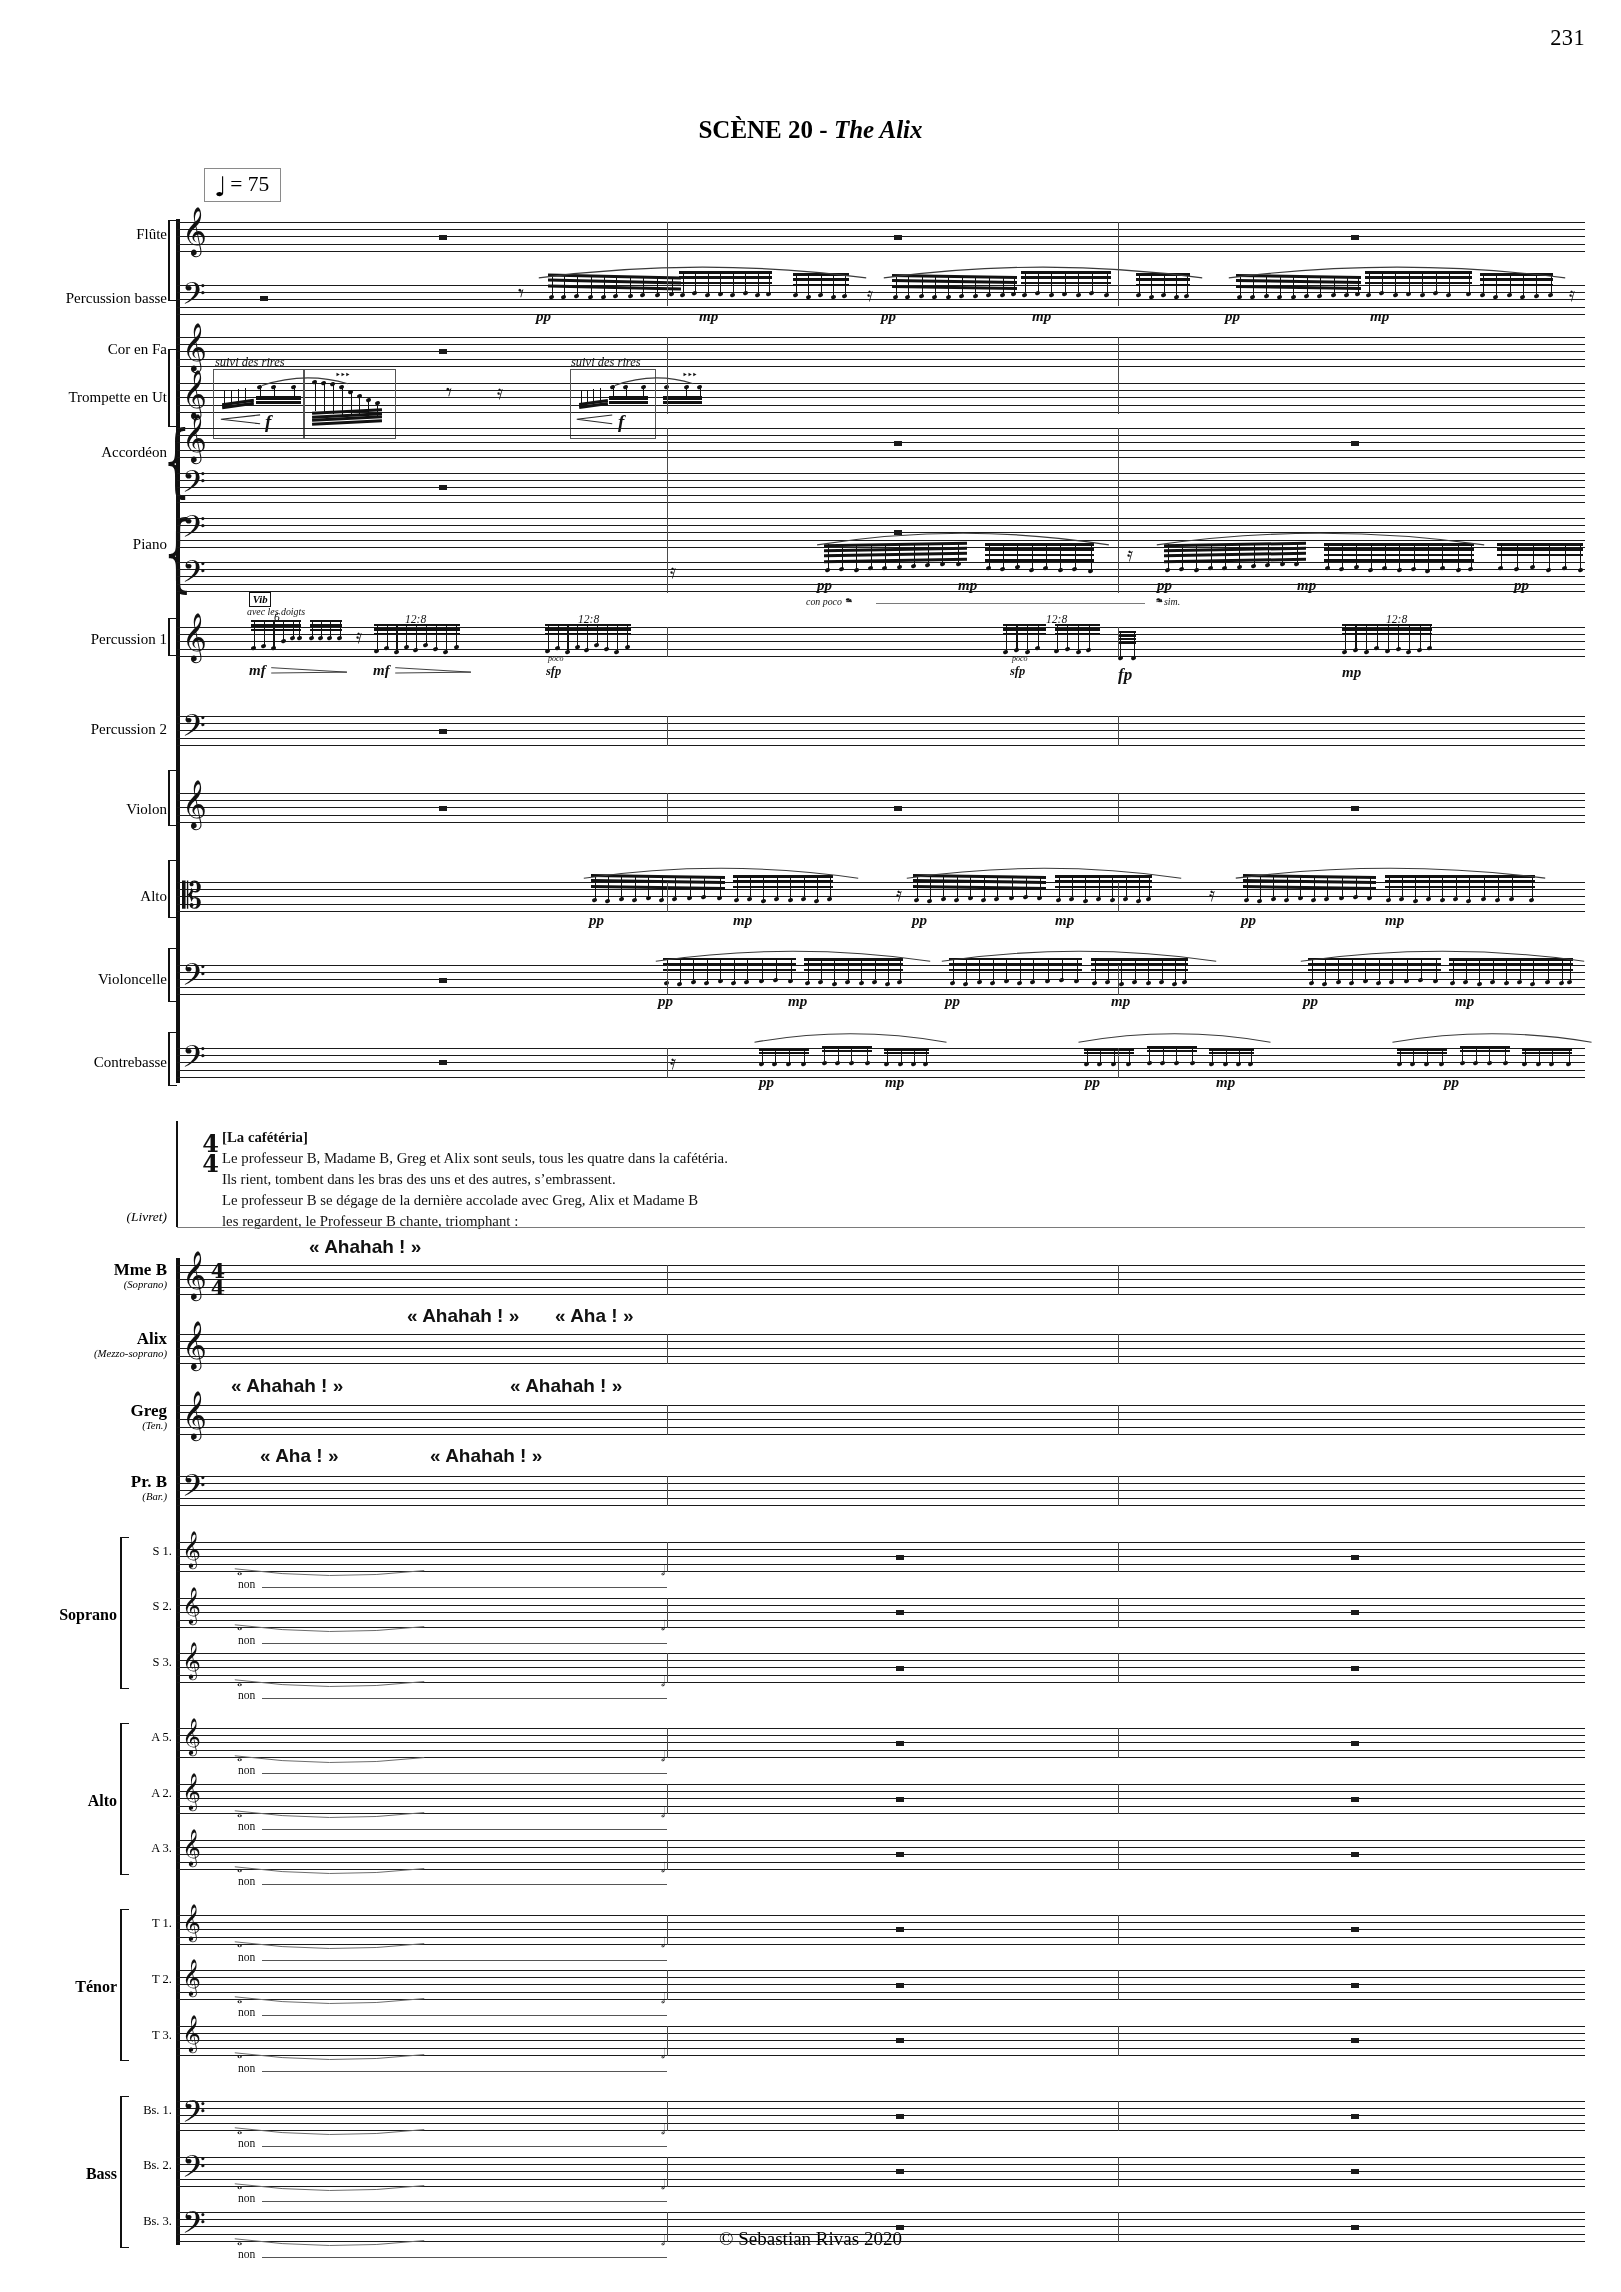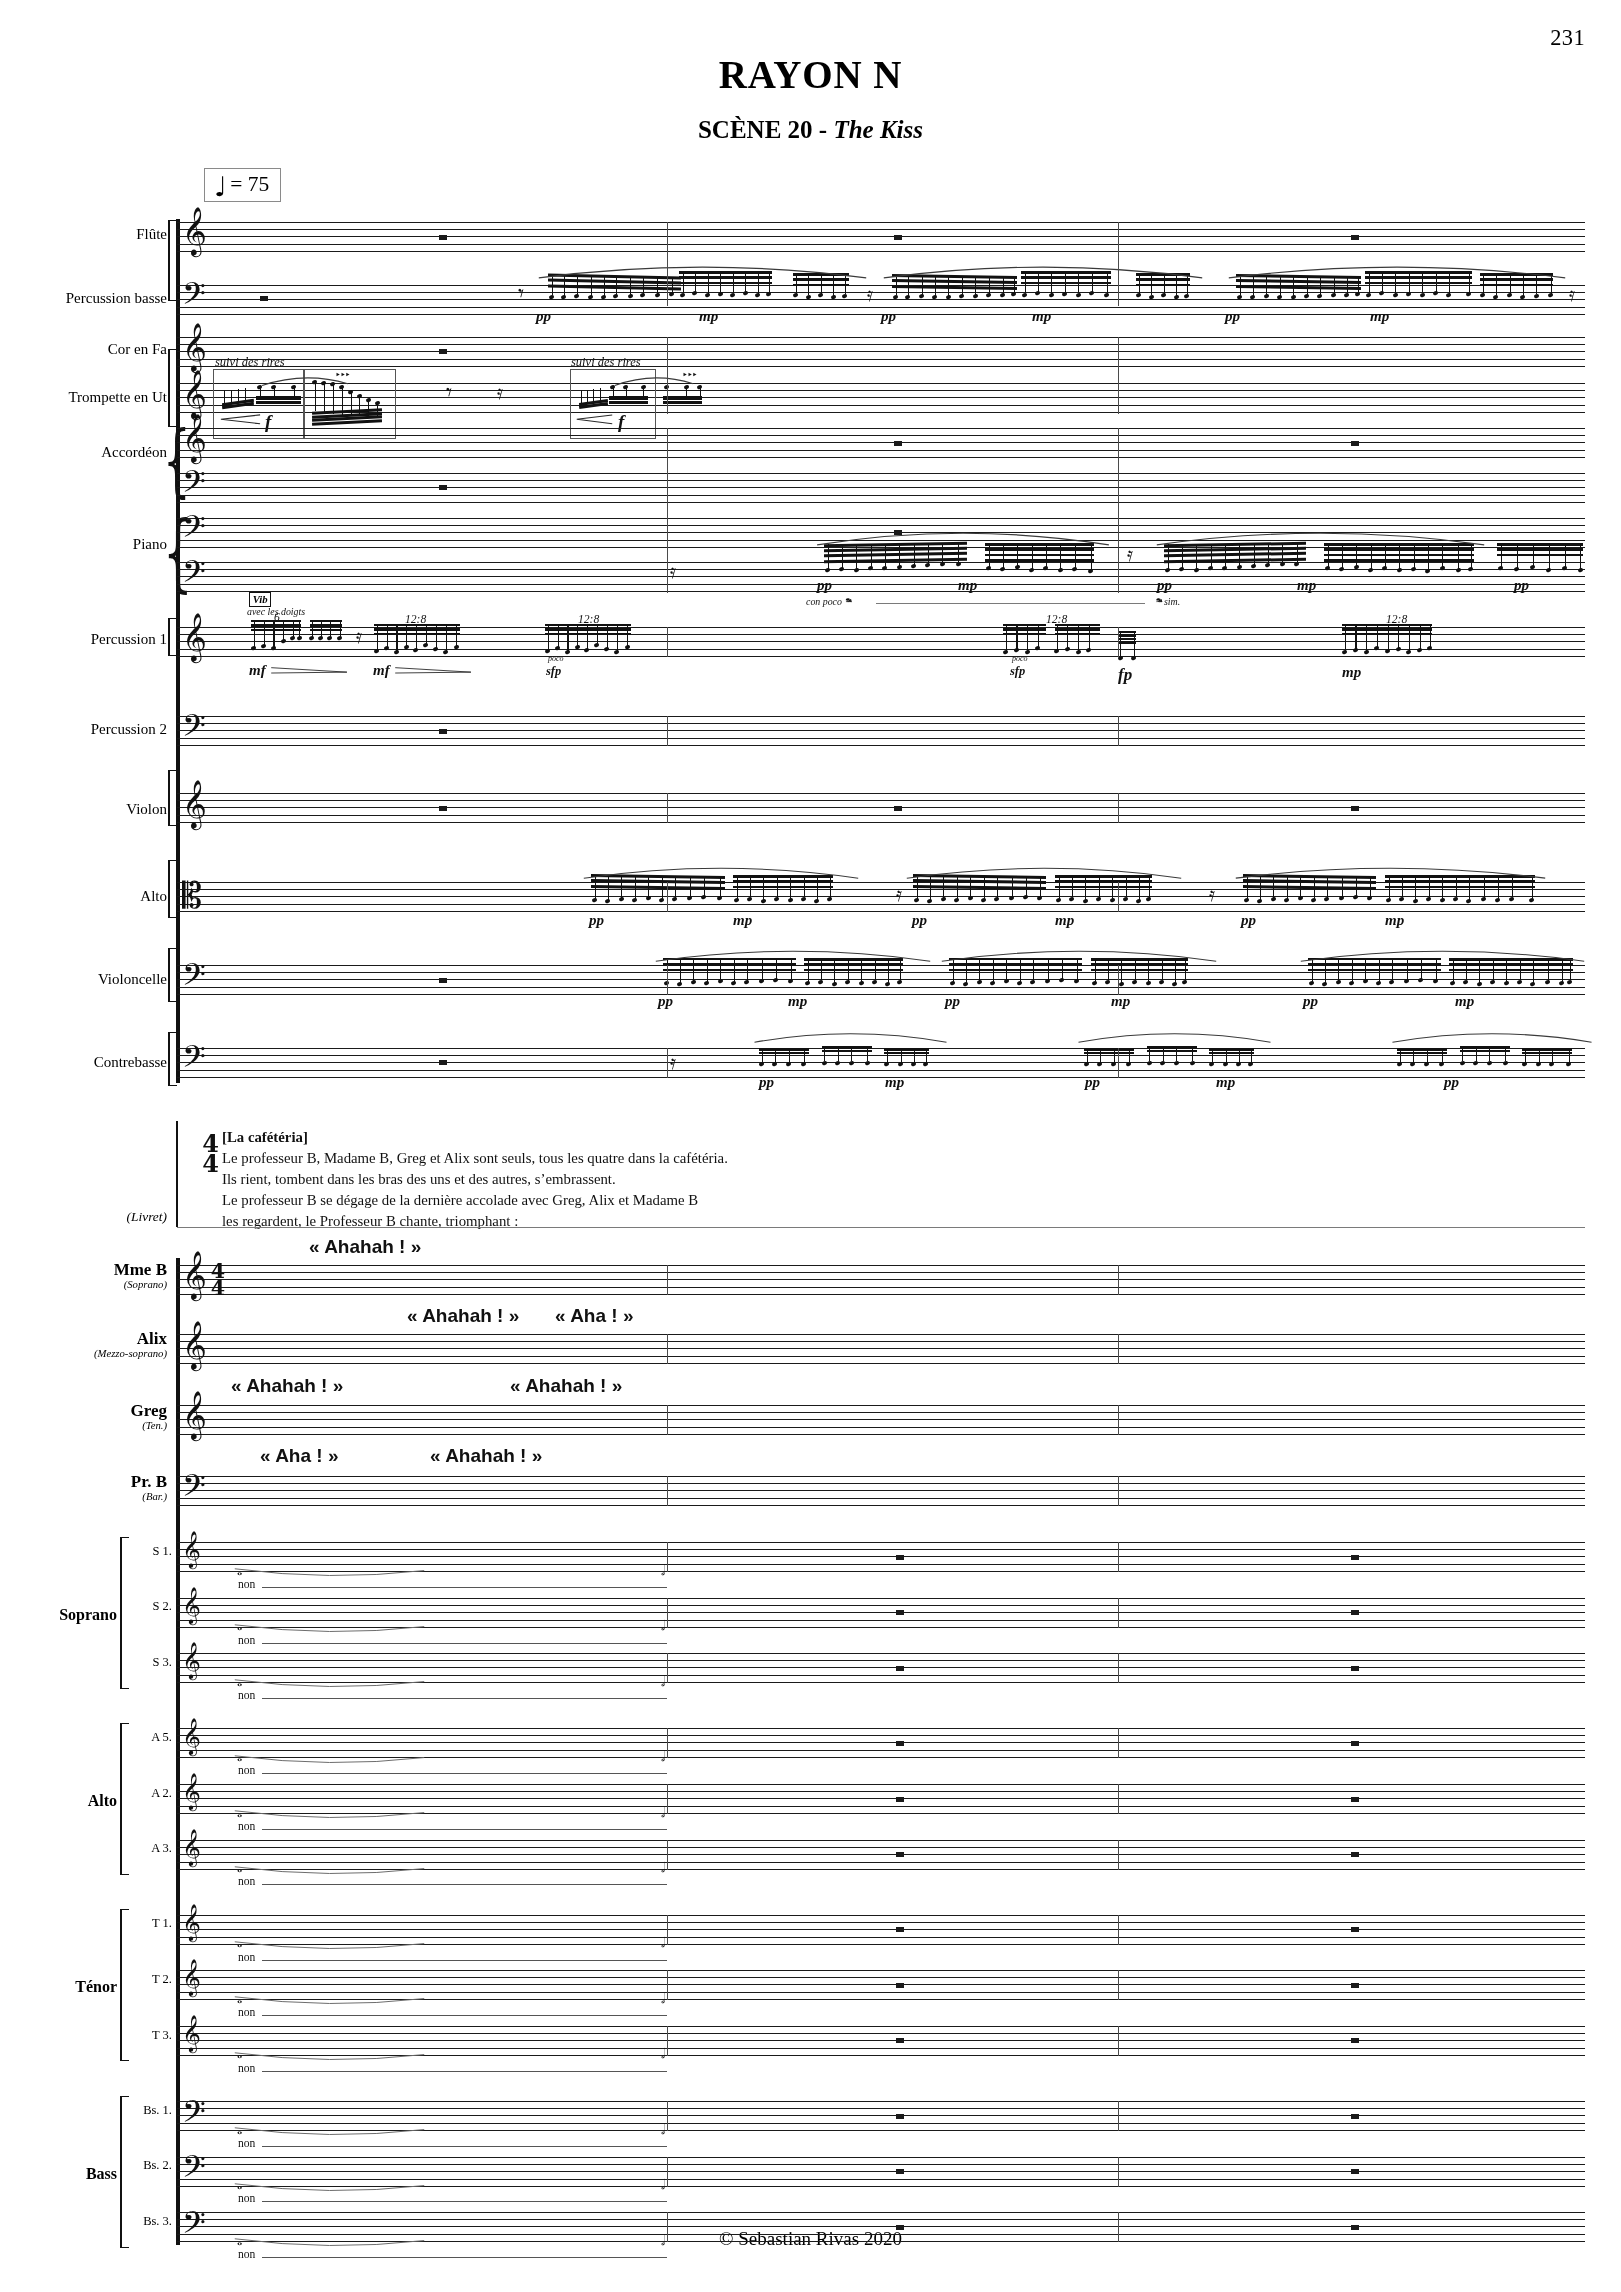--- a/index.html
+++ b/index.html
@@ -301,23 +301,22 @@
     height: 0.9px;
     background: #7a7a7a;
   }
 </style>
 </head>
 <body>
 
 <div id="page">
 
   <div class="page-number">231</div>
-  <div class="score-title">RAYON N</div>
   <div class="score-subtitle">
-    <span>SCÈNE 20 - </span><span class="kiss">The Kiss</span>
+    <span>SCÈNE 20 - </span><span class="kiss">The Alix</span>
   </div>
   <div class="copyright">© Sebastian Rivas 2020</div>
 
   <div class="tempo-box">
     <span class="qnote">♩</span>
     <span>= 75</span>
   </div>
 
   <div class="spine thick" style="left:176px; top:219px; height:864px;"></div>
 

